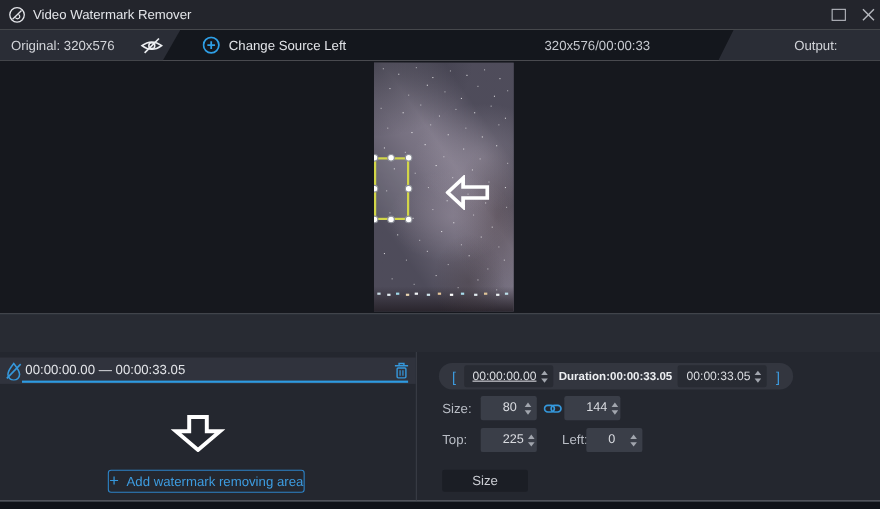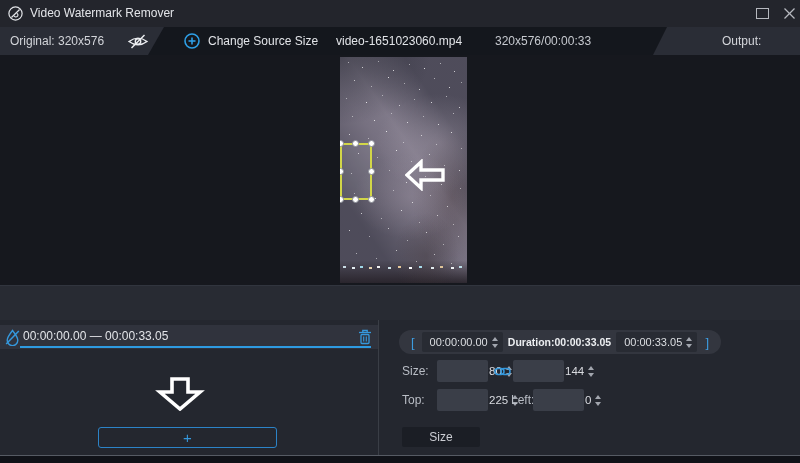--- a/index.html
+++ b/index.html
@@ -104,28 +104,28 @@
   .add-btn .lbl { color:#3d9ce0; font-size:12px; }
 
   .pill { position:absolute; left:399px; top:10px; width:322px; height:24px; background:#33363f; border-radius:12px;
           display:flex; align-items:center; padding:0 10px; }
   .brk { color:#3d9ce0; font-size:13px; width:8px; text-align:center; cursor:pointer; }
   .spin { display:flex; align-items:center; justify-content:space-between; background:#282b33; border-radius:2px; height:20px; cursor:text; }
   .spin .val { padding-left:8px; font-size:11px; color:#dcdee2; white-space:nowrap; }
   .arrows { display:flex; flex-direction:column; gap:3px; padding:0 5px 0 4px; }
   .tri-up { width:0; height:0; border-left:3.5px solid transparent; border-right:3.5px solid transparent; border-bottom:4px solid #a2a6ae; cursor:pointer; }
   .tri-dn { width:0; height:0; border-left:3.5px solid transparent; border-right:3.5px solid transparent; border-top:4px solid #a2a6ae; cursor:pointer; }
-  .spin-start { width:86px; margin-left:5px; }
+  .spin-start { width:86px; margin-left:5px;text-decoration:underline; }
   .duration { font-weight:bold; color:#eceef1; font-size:10.5px; margin:0 5px; white-space:nowrap; }
   .spin-end { width:86px; margin-right:6px; }
   .prop-label { position:absolute; color:#b9bdc5; line-height:22px; }
   .lbl-size { left:402px; top:40px; } .lbl-top { left:402px; top:69px;text-align:right; } .lbl-left { left:511px; top:69px; }
   .spinbox { position:absolute; width:51px; height:22px; background:#3a3e48; border-radius:2px;
              display:flex; align-items:center; justify-content:space-between; cursor:text; }
-  .spinbox .val { padding-left:4px; font-size:11.5px; color:#d9dbe0;margin-left:48px; }
+  .spinbox .val { padding-left:20px; font-size:11.5px; color:#d9dbe0; }
   .sb-w { left:437px; top:40px; } .sb-h { left:513px; top:40px; }
   .sb-top { left:437px; top:69px; } .sb-left { left:533px; top:69px; }
   .link { position:absolute; left:494px; top:46px; cursor:pointer; }
   .reset-btn { position:absolute; left:402px; top:107px; width:78px; height:20px; background:#1b1e25;
                border-radius:2px; color:#ccced4; text-align:center; line-height:20px; cursor:pointer; }
 
   .bottom-strip { position:absolute; left:0; top:455px; width:800px; height:8px; background:#101218; border-top:1px solid #565b64; }
 </style>
 </head>
 <body>
@@ -154,23 +154,22 @@
       <path d="M2 7.5 Q11 0.8 20 7.5 Q11 14.2 2 7.5 Z" fill="none" stroke="#eceef1" stroke-width="1.4"></path>
       <circle cx="11" cy="7.5" r="2.7" fill="none" stroke="#eceef1" stroke-width="1.4"></circle>
       <line x1="4.5" y1="14" x2="17.5" y2="1" stroke="#eceef1" stroke-width="1.5"></line>
     </svg>
     <div class="change-source">
       <svg width="16" height="16" viewBox="0 0 16 16">
         <circle cx="8" cy="8" r="7" fill="none" stroke="#2e9fe6" stroke-width="1.6"></circle>
         <line x1="8" y1="4.5" x2="8" y2="11.5" stroke="#2e9fe6" stroke-width="1.6"></line>
         <line x1="4.5" y1="8" x2="11.5" y2="8" stroke="#2e9fe6" stroke-width="1.6"></line>
       </svg>
-      <span class="cs-label">Change Source Size</span>
-    </div>
-    <span class="filename">video-1651023060.mp4</span>
+      <span class="cs-label">Change Source Left</span>
+    </div>
     <span class="fileinfo">320x576/00:00:33</span>
     <span class="output-label">Output: 320x576</span>
   </div>
 
   <div class="stage">
     <div class="video">
       <div class="stars"></div>
       <div class="horizon-lights"></div>
       <div class="selection">
         <div class="handle h-tl"></div>
@@ -217,20 +216,21 @@
       </svg>
     </div>
     <div class="wm-progress"></div>
 
     <svg class="down-arrow" width="50" height="34" viewBox="0 0 50 34">
       <path d="M17 2 H33 V15 H45 L25 32 L5 15 H17 Z" fill="none" stroke="#ffffff" stroke-width="3.6" stroke-linejoin="miter"></path>
     </svg>
 
     <div class="add-btn">
       <span class="plus">+</span>
+      <span class="lbl">Add watermark removing area</span>
     </div>
 
     <div class="pill">
       <span class="brk">[</span>
       <div class="spin spin-start">
         <span class="val">00:00:00.00</span>
         <span class="arrows">
           <span class="tri-up"></span>
           <span class="tri-dn"></span>
         </span>

